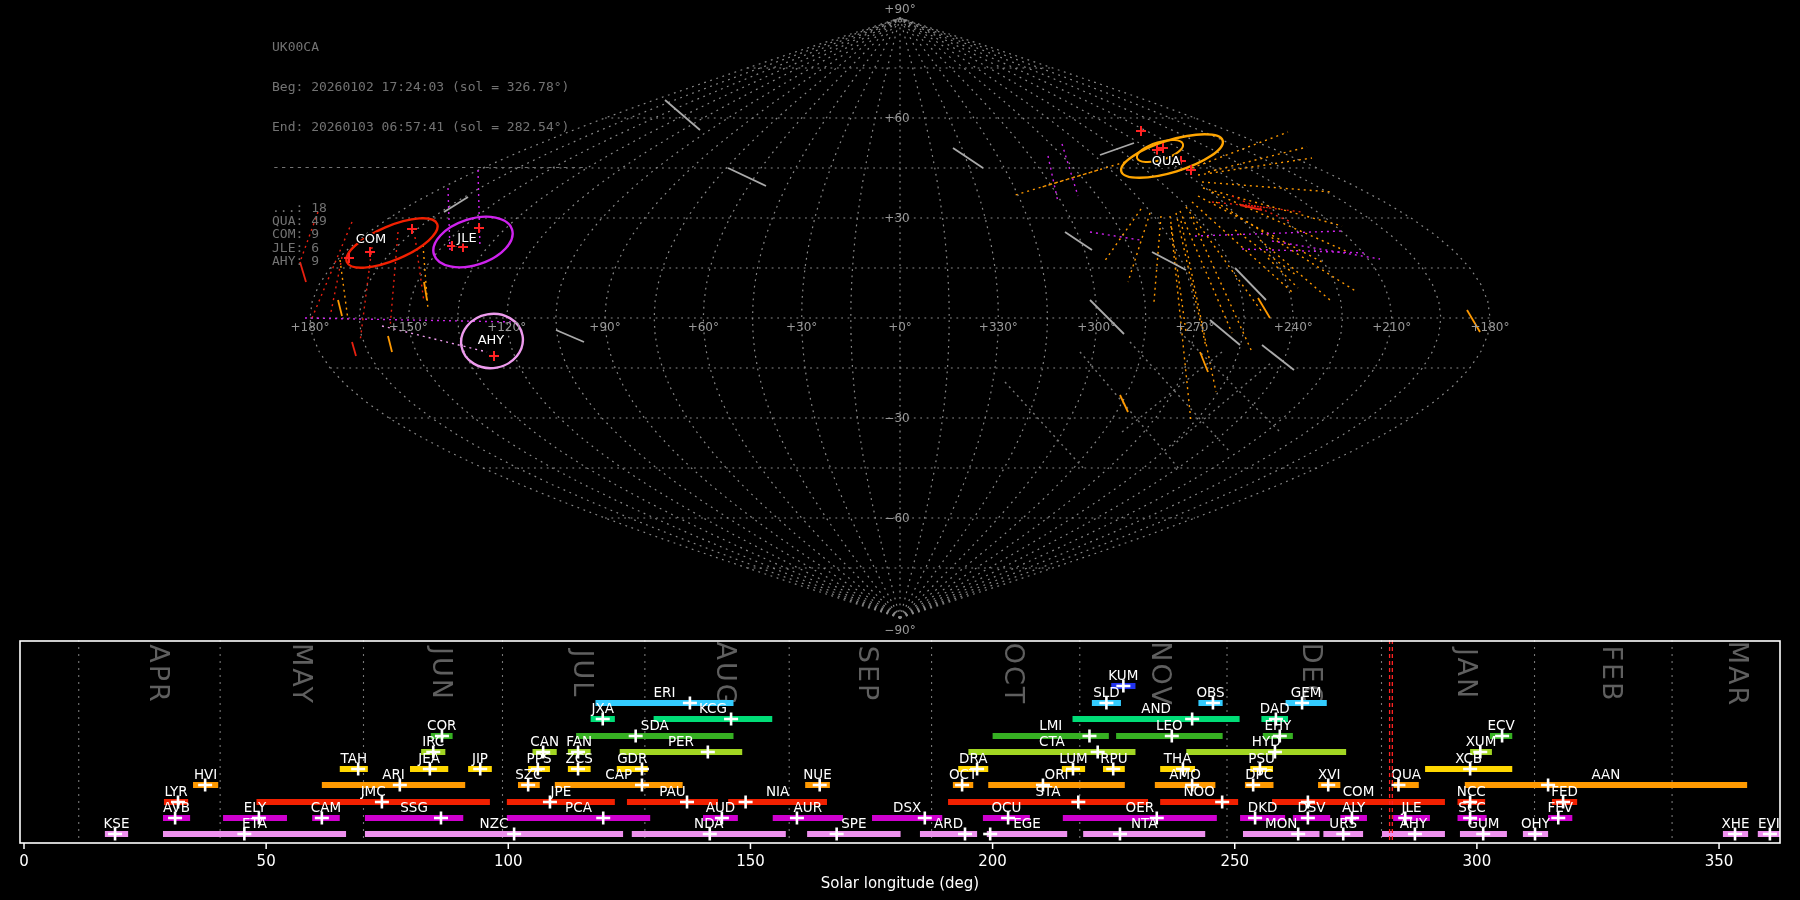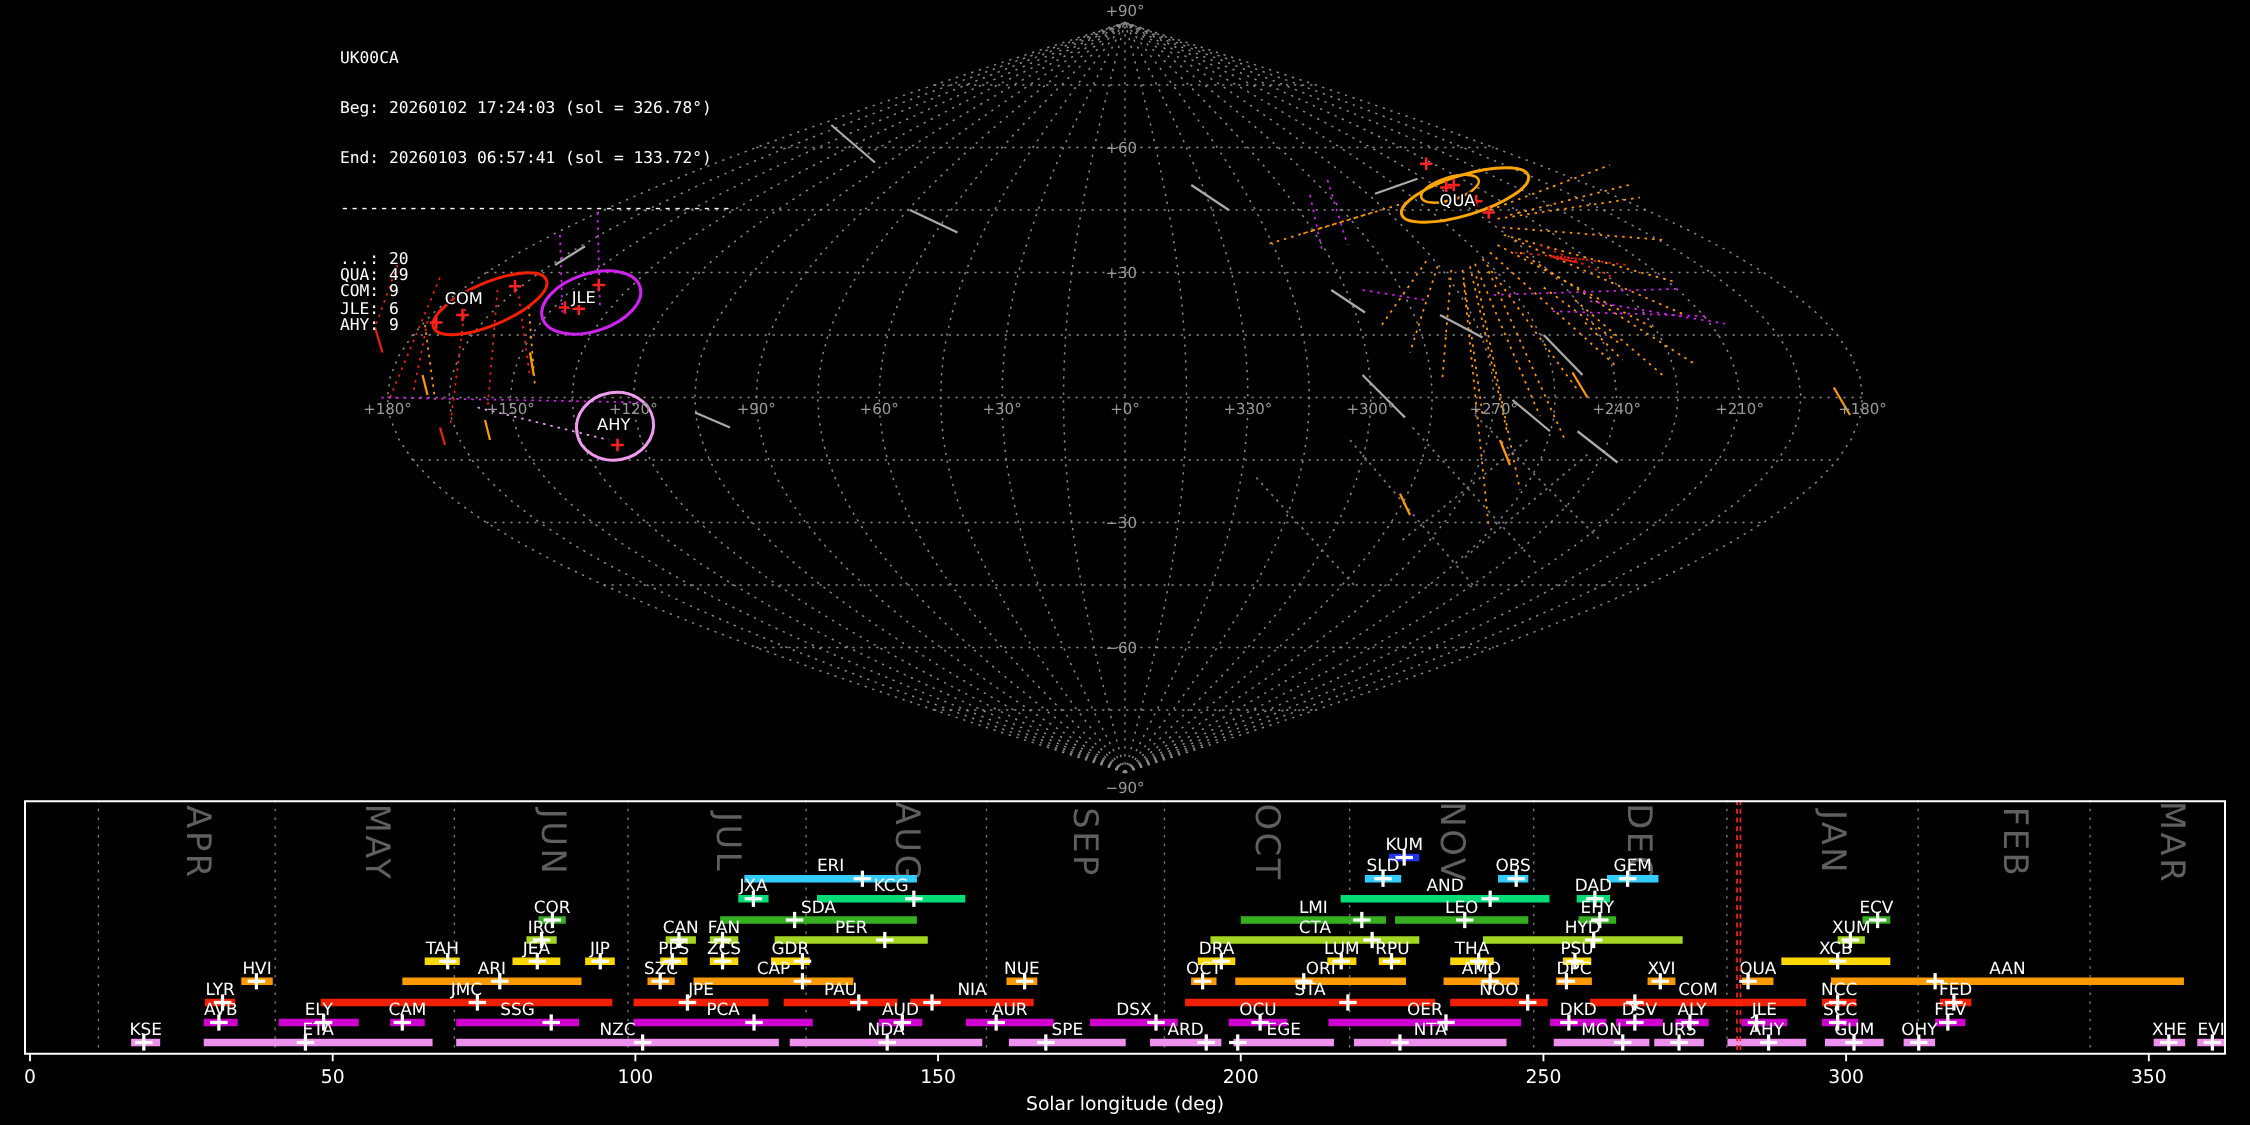--- a/index.html
+++ b/index.html
@@ -1,20 +1,20 @@
 <!DOCTYPE html>
 <html><head>
 <meta charset="utf-8">
 <style>
   html,body{margin:0;padding:0;background:#000;width:1800px;height:900px;overflow:hidden;}
   #app{position:relative;width:1800px;height:900px;background:#000;}
   svg{position:absolute;left:0;display:block;}
   #skymap{top:0;}
   #timeline{top:640px;}
-  #info{position:absolute;left:272px;top:13px;color:#ffffff;
+  #info{position:absolute;left:272px;top:13px;color:#737373;
         font:13px/13.4px "DejaVu Sans Mono","Liberation Mono",monospace;
         white-space:pre;z-index:5;}
   #info div{height:13.4px;}
 </style>
 </head>
 <body>
 
 <div id="app">
   <svg id="skymap" width="1800" height="640" viewBox="0 0 1800 640">
       <g>
@@ -191,23 +191,23 @@
         <text x="897" y="222" text-anchor="middle" fill="#999">+30</text>
         <text x="897" y="422" text-anchor="middle" fill="#999">−30</text>
         <text x="897" y="522" text-anchor="middle" fill="#999">−60</text>
         <text x="900" y="13" text-anchor="middle" fill="#999">+90°</text>
         <text x="900" y="634" text-anchor="middle" fill="#999">−90°</text>
       </g>
     </svg>
   <div id="info">
     <div>UK00CA</div>
     <div>Beg: 20260102 17:24:03 (sol = 326.78°)</div>
-    <div>End: 20260103 06:57:41 (sol = 133.72°)</div>
+    <div>End: 20260103 06:57:41 (sol = 282.54°)</div>
     <div>----------------------------------------</div>
-    <div id="counts"><div>...: 20</div><div>QUA: 49</div><div>COM: 9</div><div>JLE: 6</div><div>AHY: 9</div></div>
+    <div id="counts"><div>...: 18</div><div>QUA: 49</div><div>COM: 9</div><div>JLE: 6</div><div>AHY: 9</div></div>
   </div>
   <svg id="timeline" width="1800" height="260" viewBox="0 0 1800 260">
       <g>
         <line x1="78.7259" y1="0" x2="78.7259" y2="203" stroke="#777" stroke-width="1.1" stroke-dasharray="2 5"></line>
         <line x1="220.1415" y1="0" x2="220.1415" y2="203" stroke="#777" stroke-width="1.1" stroke-dasharray="2 5"></line>
         <line x1="363.49429999999995" y1="0" x2="363.49429999999995" y2="203" stroke="#777" stroke-width="1.1" stroke-dasharray="2 5"></line>
         <line x1="502.48839999999996" y1="0" x2="502.48839999999996" y2="203" stroke="#777" stroke-width="1.1" stroke-dasharray="2 5"></line>
         <line x1="644.8725999999999" y1="0" x2="644.8725999999999" y2="203" stroke="#777" stroke-width="1.1" stroke-dasharray="2 5"></line>
         <line x1="789.194" y1="0" x2="789.194" y2="203" stroke="#777" stroke-width="1.1" stroke-dasharray="2 5"></line>
         <line x1="931.5782" y1="0" x2="931.5782" y2="203" stroke="#777" stroke-width="1.1" stroke-dasharray="2 5"></line>

